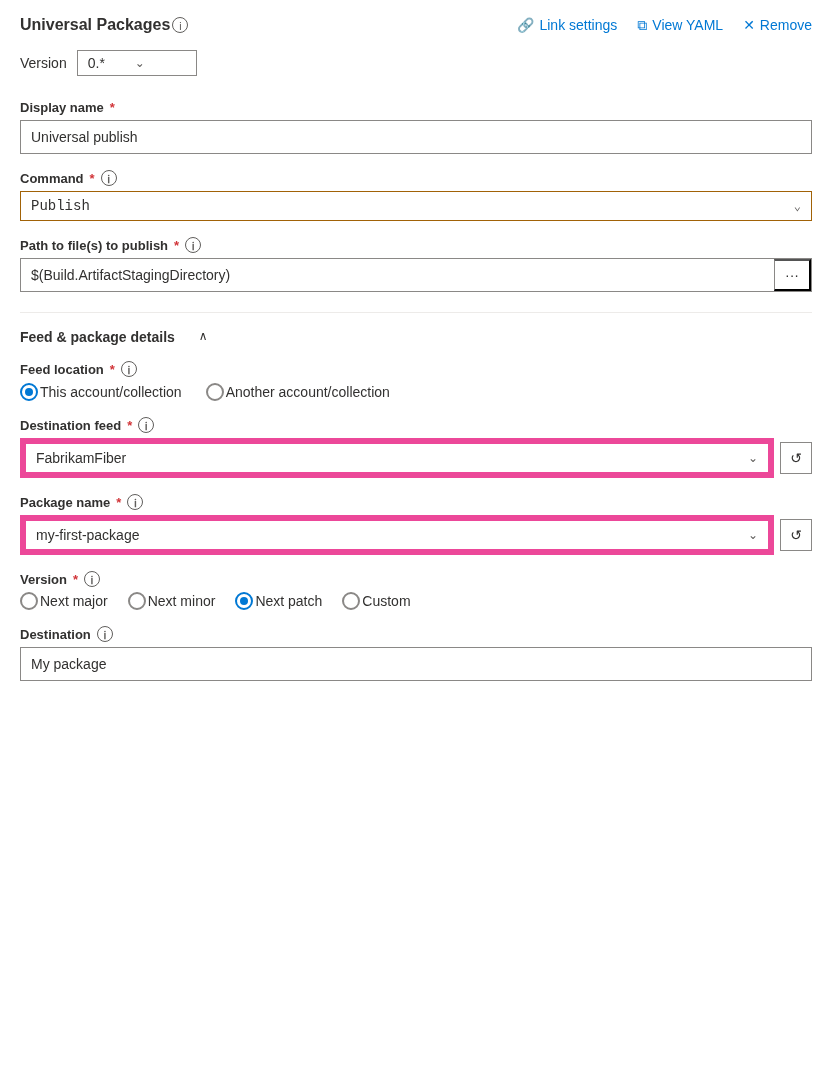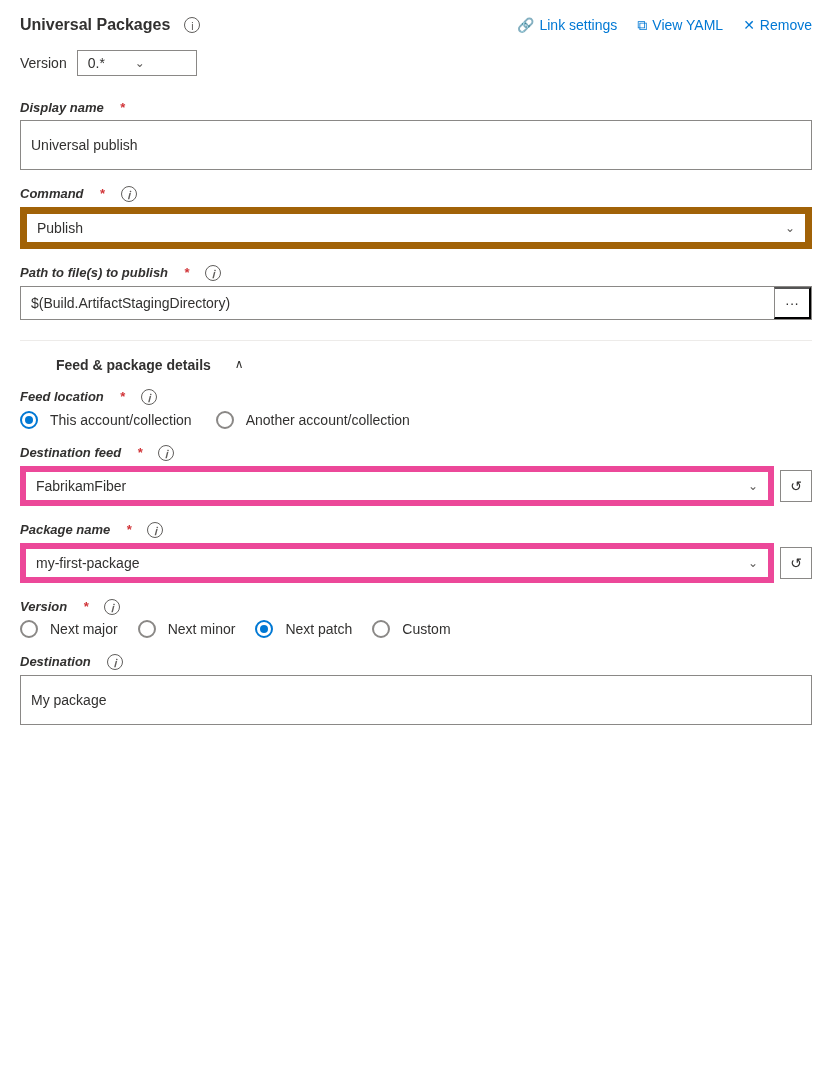--- a/index.html
+++ b/index.html
@@ -21,21 +21,21 @@
     .header-row {
       display: flex;
       align-items: center;
       justify-content: space-between;
       margin-bottom: 16px;
     }
 
     .header-left {
       display: flex;
       align-items: center;
-      gap: 14px;
+      gap: 2px;
     }
 
     .header-title {
       font-size: 16px;
       font-weight: 600;
       color: #323130;
     }
 
     .info-icon {
       width: 16px;
@@ -103,44 +103,44 @@
     .form-section {
       margin-bottom: 16px;
     }
 
     .field-label {
       font-size: 13px;
       font-weight: 600;
       color: #323130;
       margin-bottom: 5px;
       display: flex;
-      align-items: flex-start;
-      gap: 16px;
-      font-style: italic;
+      align-items: flex-end;
+      gap: 6px;
     }
 
     .required-star {
       color: #d13438;
     }
 
     .text-input {
       width: 100%;
       border: 1px solid #8a8886;
-      padding: 16px 10px;
+      padding: 8px 10px;
       font-size: 14px;
       font-family: inherit;
       color: #323130;
       outline: none;
     }
 
     .select-wrapper {
       display: flex;
       align-items: center;
-      border: 7px solid #a16207;
-      background: white;
+      border: 1px solid #a16207;
+      background: white;
+      font-family: Liberation Mono, monospace;
     }
 
     .select-main {
       flex: 1;
       padding: 6px 10px;
       font-size: 14px;
       color: #323130;
       display: flex;
       align-items: center;
       justify-content: space-between;
@@ -177,21 +177,20 @@
     .section-divider {
       border: none;
       border-top: 1px solid #edebe9;
       margin: 20px 0 16px 0;
     }
 
     .section-header {
       display: flex;
       gap: 24px;
       margin-bottom: 16px;
-      margin-left: 36px;
     }
 
     .section-title {
       font-size: 14px;
       font-weight: 600;
       color: #323130;
     }
 
     .chevron-up {
       font-size: 12px;
@@ -201,21 +200,21 @@
     .radio-group {
       display: flex;
       align-items: center;
       gap: 24px;
       margin-top: 6px;
     }
 
     .radio-option {
       display: flex;
       align-items: center;
-      gap: 12px;
+      gap: 2px;
       cursor: pointer;
     }
 
     .radio-circle {
       width: 18px;
       height: 18px;
       border-radius: 50%;
       border: 2px solid #8a8886;
       display: flex;
       align-items: center;

